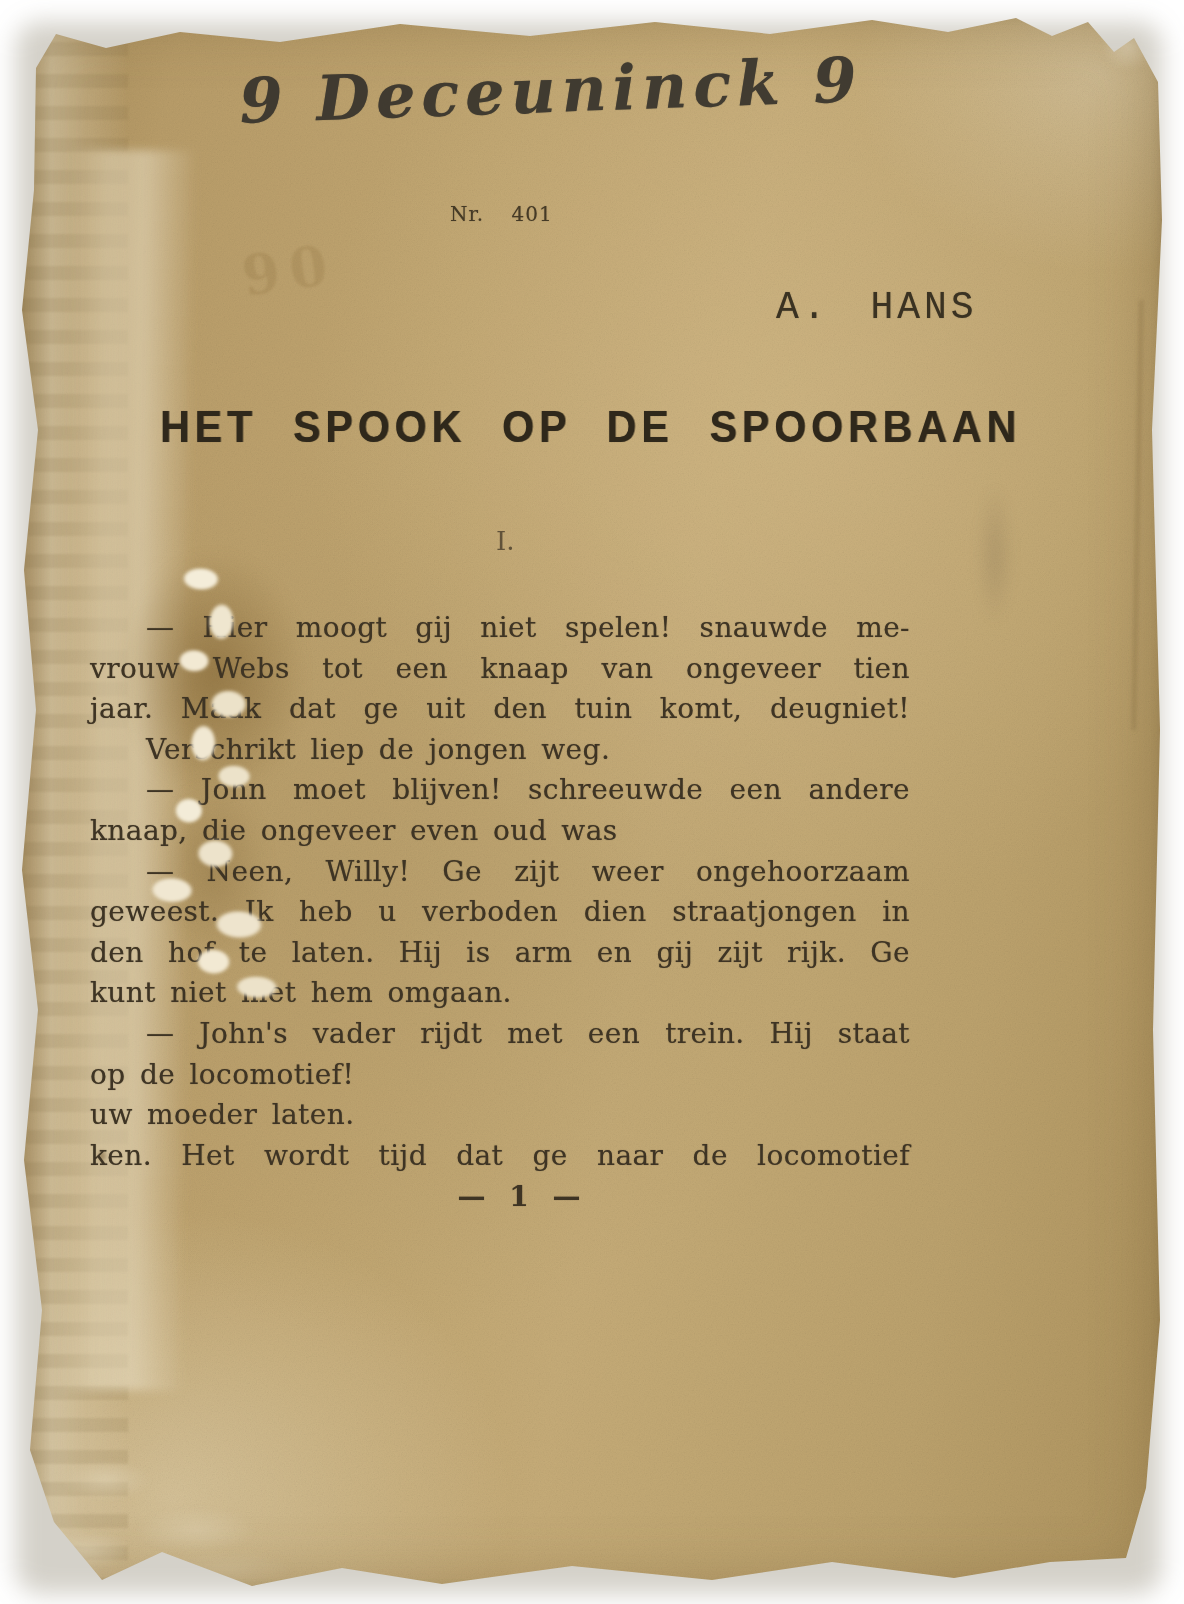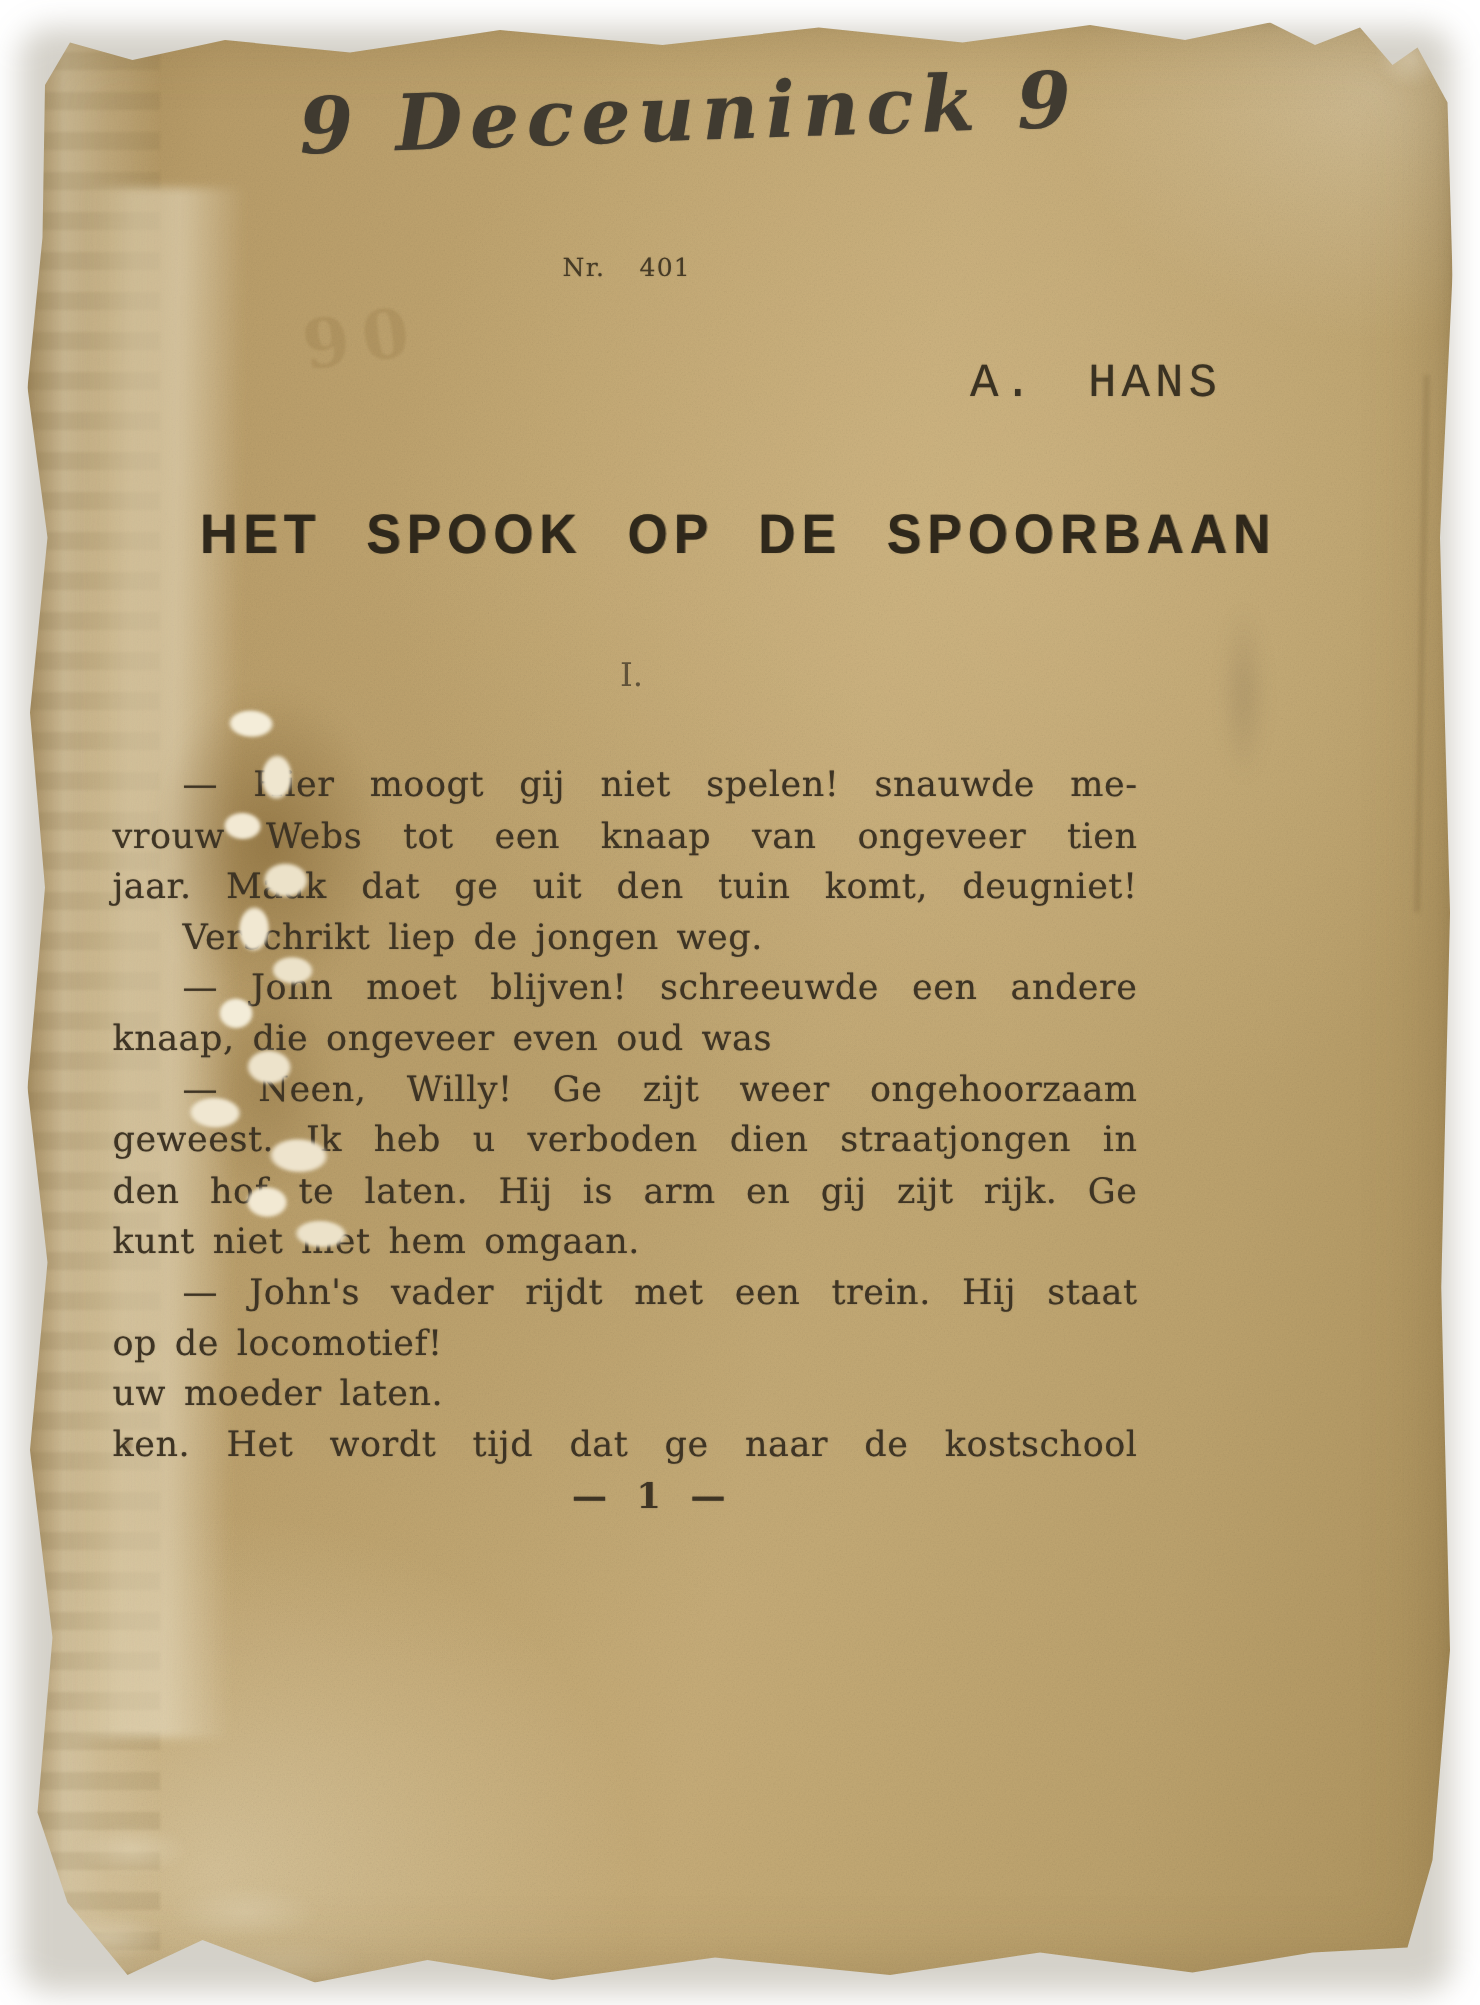--- a/index.html
+++ b/index.html
@@ -184,20 +184,20 @@
         <div class="line indent">Verschrikt liep de jongen weg.</div>
         <div class="line indent full">— John moet blijven! schreeuwde een andere</div>
         <div class="line">knaap, die ongeveer even oud was</div>
         <div class="line indent full">— Neen, Willy! Ge zijt weer ongehoorzaam</div>
         <div class="line full">geweest. Ik heb u verboden dien straatjongen in</div>
         <div class="line full">den hof te laten. Hij is arm en gij zijt rijk. Ge</div>
         <div class="line">kunt niet met hem omgaan.</div>
         <div class="line indent full">— John's vader rijdt met een trein. Hij staat</div>
         <div class="line">op de locomotief!</div>
         <div class="line">uw moeder laten.</div>
-        <div class="line full">ken. Het wordt tijd dat ge naar de kostschool</div>
+        <div class="line full">ken. Het wordt tijd dat ge naar de locomotief</div>
       </div>
     <div class="pagenum">— 1 —</div>
   </div>
 
   <div class="damage"></div>
 
 </div>
 
 </body></html>

